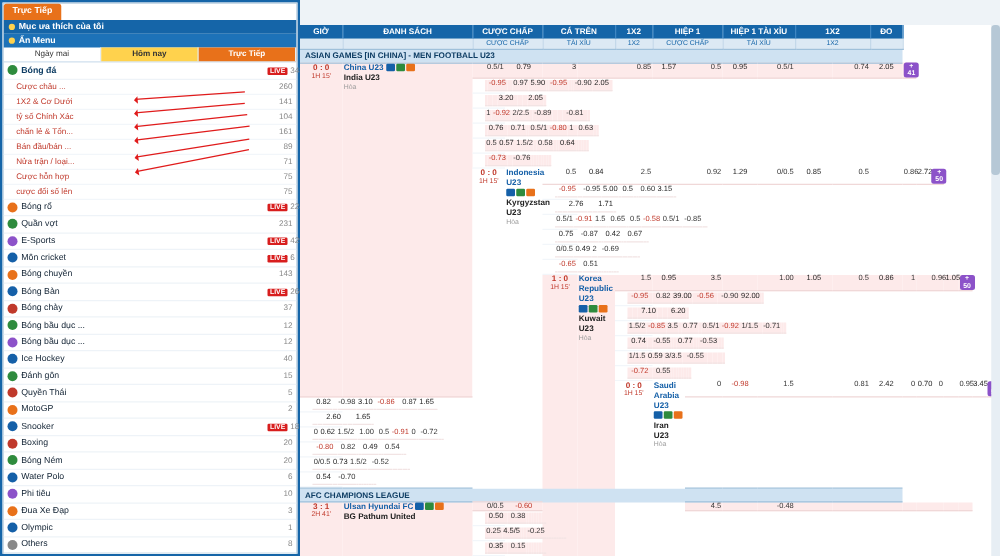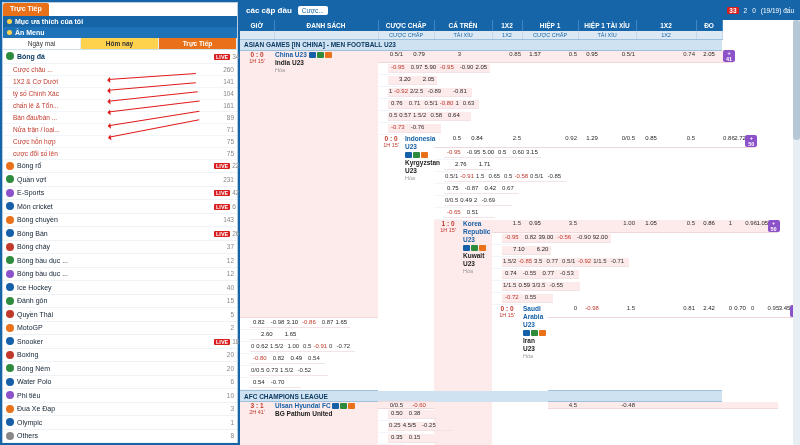--- a/index.html
+++ b/index.html
@@ -278,31 +278,20 @@
 
   <div class="arrow" style="left:108px; top:76px;  width:88px; transform:rotate(-4deg);"></div>
   <div class="arrow" style="left:108px; top:86px;  width:88px; transform:rotate(-5deg);"></div>
   <div class="arrow" style="left:108px; top:96px;  width:90px; transform:rotate(-6deg);"></div>
   <div class="arrow" style="left:108px; top:106px; width:92px; transform:rotate(-7deg);"></div>
   <div class="arrow" style="left:108px; top:118px; width:92px; transform:rotate(-9deg);"></div>
   <div class="arrow" style="left:108px; top:128px; width:92px; transform:rotate(-11deg);"></div>
 
   <div class="main">
 
-    <div class="topbar">
-      <span class="ttl">các cặp đầu</span>
-      <span class="chip">Cược...</span>
-      <span class="spacer"></span>
-      <span class="rt">
-        <b>33</b>
-        <span>2</span>
-        <span>0</span>
-        <span>(19/19) đấu</span>
-      </span>
-    </div>
 
     <div class="tablewrap">
       <table class="odds">
         <colgroup>
           <col style="width:34px">
             <col style="width:104px">
           <col style="width:26px">
             <col style="width:30px">
           <col style="width:28px">
             <col style="width:30px">

